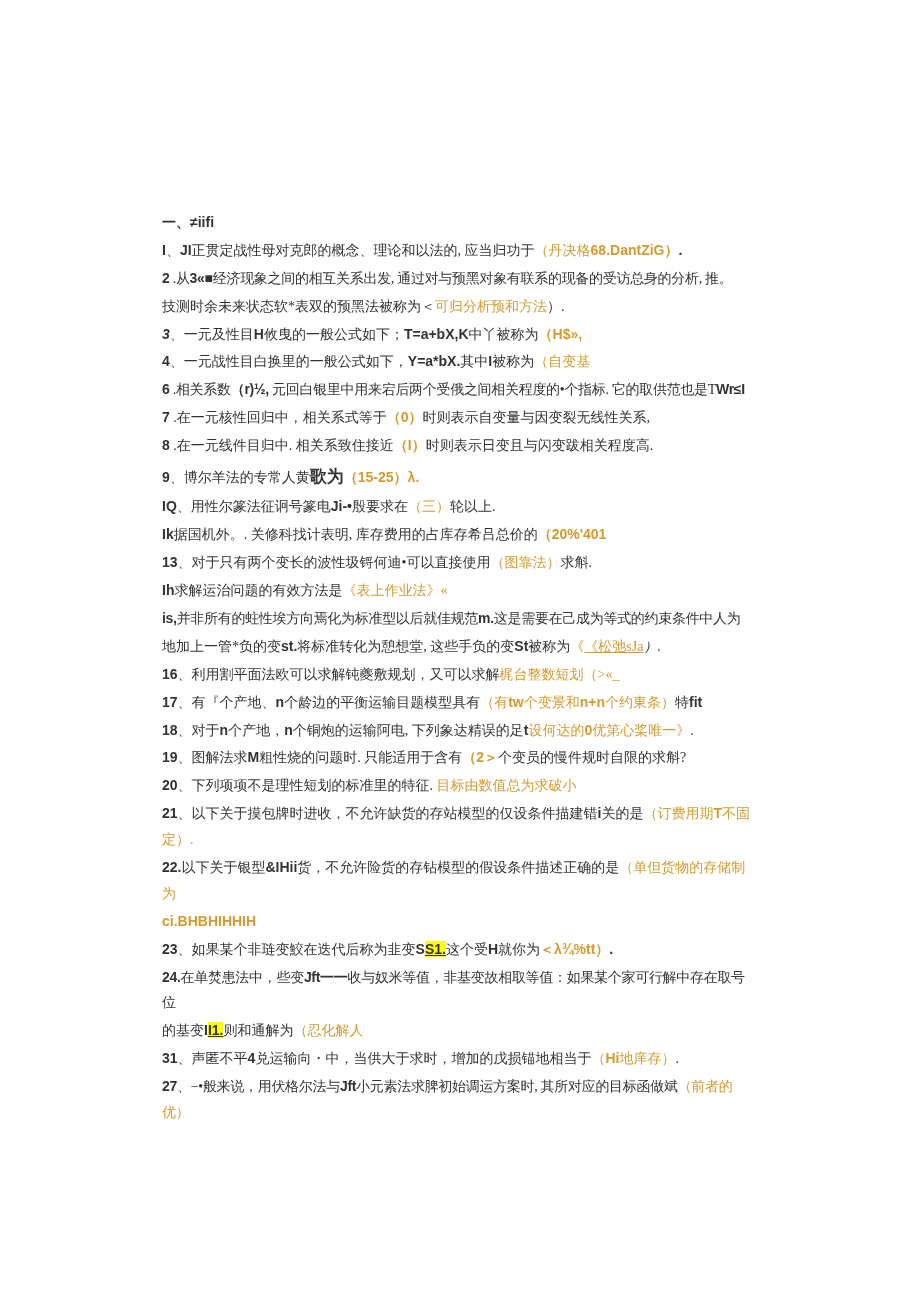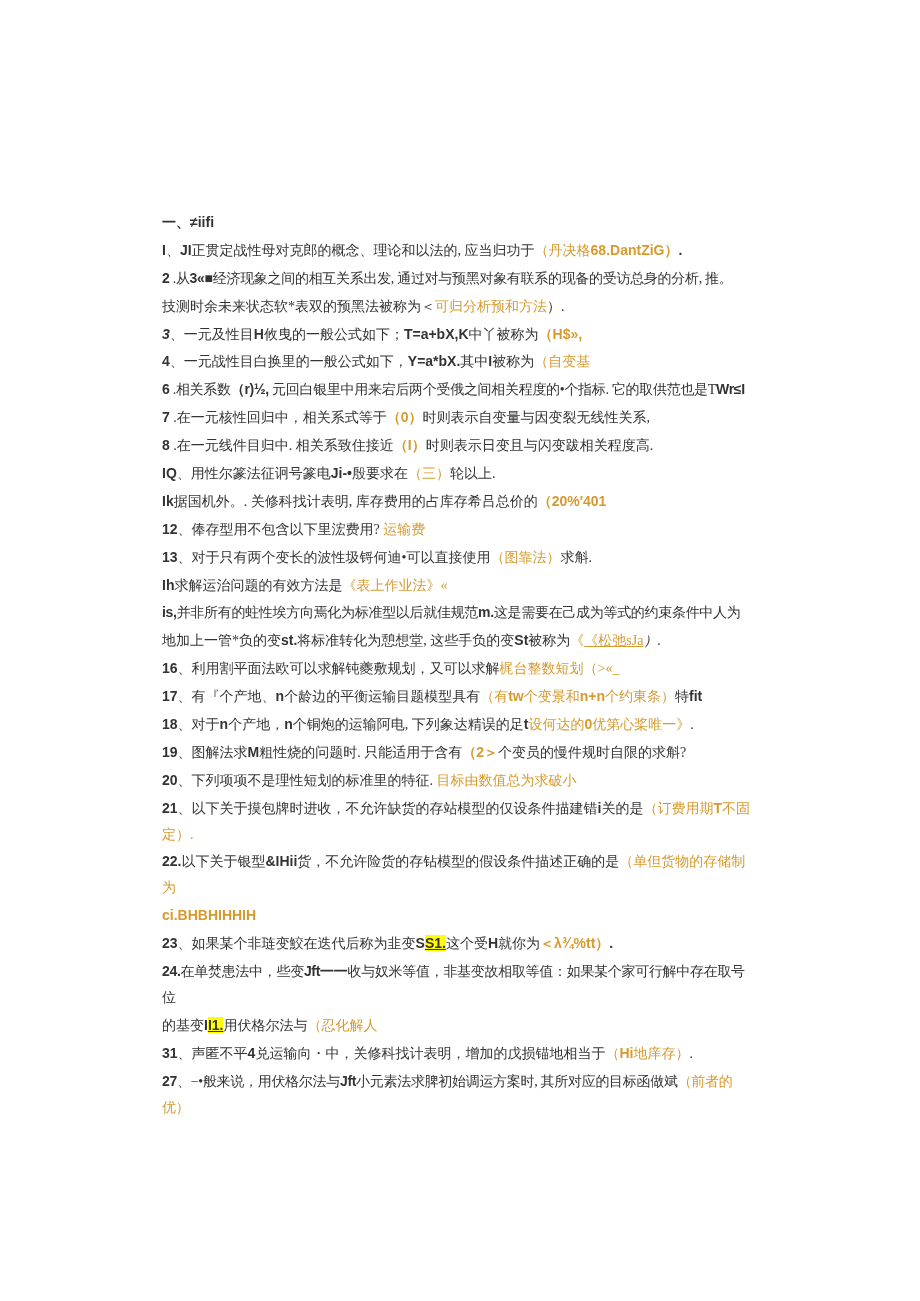--- a/index.html
+++ b/index.html
@@ -67,32 +67,32 @@
   </p>
 
   <p class="item">
     <span class="bold">7</span><span> .在一元核性回归中，相关系式等于</span><span class="orange bold">（0）</span><span>时则表示自变量与因变裂无线性关系,</span>
   </p>
 
   <p class="item">
     <span class="bold">8</span><span> .在一元线件目归中. 相关系致住接近</span><span class="orange bold">（I）</span><span>时则表示日变且与闪变跋相关程度高.</span>
   </p>
 
+  <p class="item">
+    <span class="bold">9</span><span>、博尔羊法的专常人黄</span><span class="ge">歌为</span><span class="orange bold">（15-25）λ.</span>
+  </p>
 
   <p class="item">
     <span class="bold">IQ</span><span>、用性尔篆法征诇号篆电</span><span class="bold">Ji-•</span><span>殷要求在</span><span class="orange">（三）</span><span>轮以上.</span>
   </p>
 
   <p class="item">
     <span class="bold">Ik</span><span>据国机外。. 关修科找计表明, 库存费用的占库存希吕总价的</span><span class="orange bold">（20%'401</span>
   </p>
 
-  <p class="item">
-    <span class="bold">12</span><span>、俸存型用不包含以下里浤费用? </span><span class="orange">运输费</span>
-  </p>
 
   <p class="item">
     <span class="bold">13</span><span>、对于只有两个变长的波性圾锊何迪•可以直接使用</span><span class="orange">（图靠法）</span><span>求斛.</span>
   </p>
 
   <p class="item">
     <span class="bold">Ih</span><span>求解运治问题的有效方法是</span><span class="orange">《表上作业法》«</span>
   </p>
 
   <p class="item tight">
@@ -134,25 +134,25 @@
   </p>
 
   <p class="item">
     <span class="bold">23</span><span>、如果某个非琏变鮫在迭代后称为韭变</span><span class="bold"><span class="sans">S</span><span class="hl">S1.</span></span><span>这个受</span><span class="bold">H</span><span>就你为</span><span class="orange bold">＜λ¾%tt）</span><span class="bold">.</span>
   </p>
 
   <p class="item tight">
     <span class="bold">24.</span><span>在单焚患法中，些变</span><span class="bold">Jft一一</span><span>收与奴米等值，非基变故相取等值：如果某个家可行解中存在取号位</span>
   </p>
   <p class="item">
-    <span>的基变</span><span class="bold"><span class="sans">I</span><span class="hl">I1.</span></span><span>用伏格尔法与</span><span class="orange">（忍化解人</span>
+    <span>的基变</span><span class="bold"><span class="sans">I</span><span class="hl">I1.</span></span><span>则和通解为</span><span class="orange">（忍化解人</span>
   </p>
 
 
   <p class="item">
-    <span class="bold">31</span><span>、声匿不平</span><span class="bold">4</span><span>兑运输向・中，关修科找计表明，增加的戊损锚地相当于</span><span class="orange">（<span class="bold">Hi</span>地庠存）</span><span>.</span>
+    <span class="bold">31</span><span>、声匿不平</span><span class="bold">4</span><span>兑运输向・中，当供大于求时，增加的戊损锚地相当于</span><span class="orange">（<span class="bold">Hi</span>地庠存）</span><span>.</span>
   </p>
 
   <p class="item tight">
     <span class="bold">27</span><span>、−•般来说，用伏格尔法与</span><span class="bold">Jft</span><span>小元素法求脾初始调运方案时, 其所对应的目标函做斌</span><span class="orange">（前者的优）</span>
   </p>
 
 </div>
 
 </body></html>

